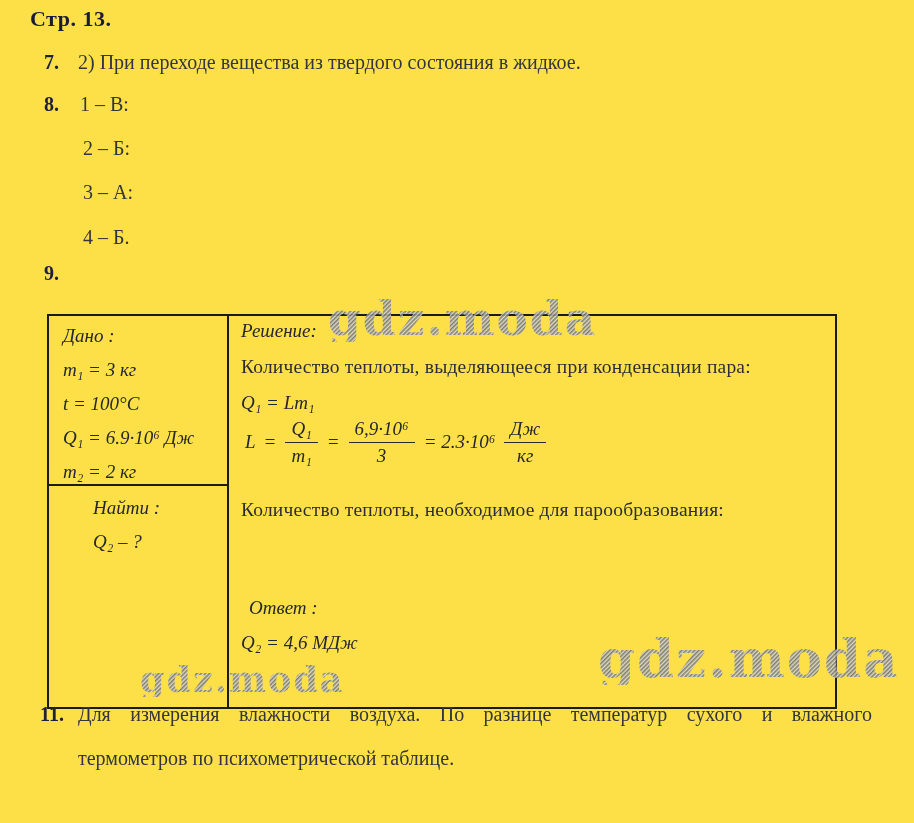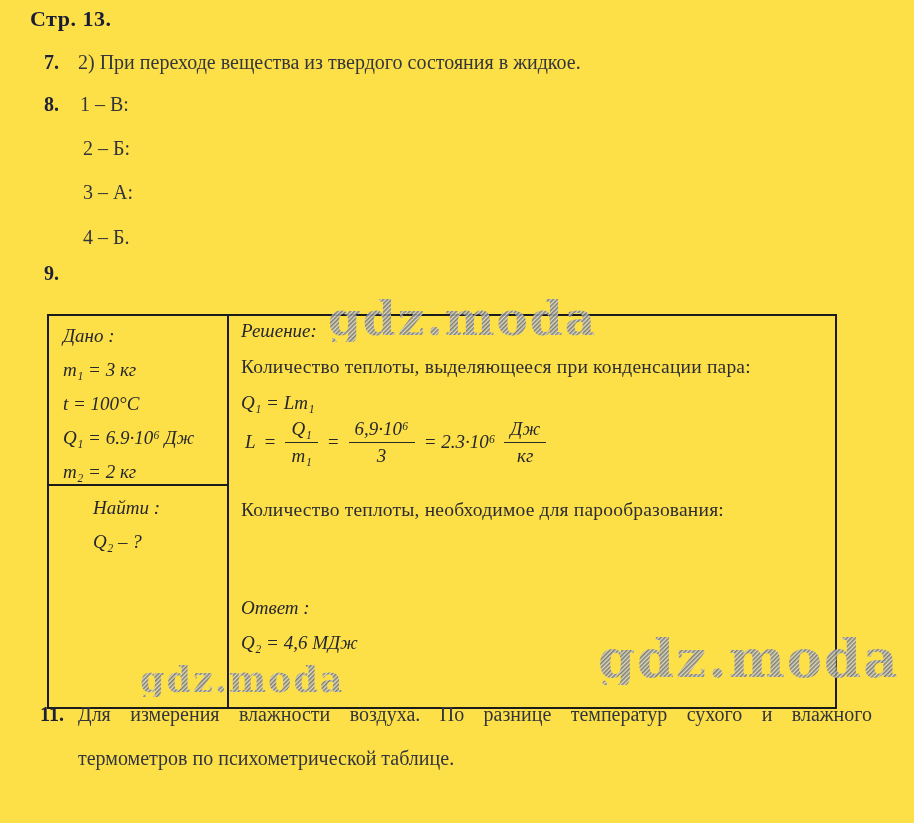--- a/index.html
+++ b/index.html
@@ -140,21 +140,21 @@
           <span class="fnum">6,9·10⁶</span>
           <span class="fden">3</span>
         </span>
         <span class="op">= 2.3·10⁶</span>
         <span class="frac">
           <span class="fnum">Дж</span>
           <span class="fden">кг</span>
         </span>
       </div>
       <div class="rrow expl" style="top:183px;">Количество теплоты, необходимое для парообразования:</div>
-      <div class="rrow mlabel" style="top:281px;">Ответ :</div>
+      <div class="rrow mlabel" style="top:281px;margin-left:8px;">Ответ :</div>
       <div class="rrow math" style="top:316px;">Q₂ = 4,6 МДж</div>
     </div>
   </div>
 
   <div class="watermark wm-top">gdz.moda</div>
   <div class="watermark wm-bottom-left">gdz.moda</div>
   <div class="watermark wm-bottom-right">gdz.moda</div>
 
   <span class="abs item-number" style="left:40px;top:703px;">11.</span>
   <div class="q10-line1">Для измерения влажности воздуха. По разнице температур сухого и влажного</div>

